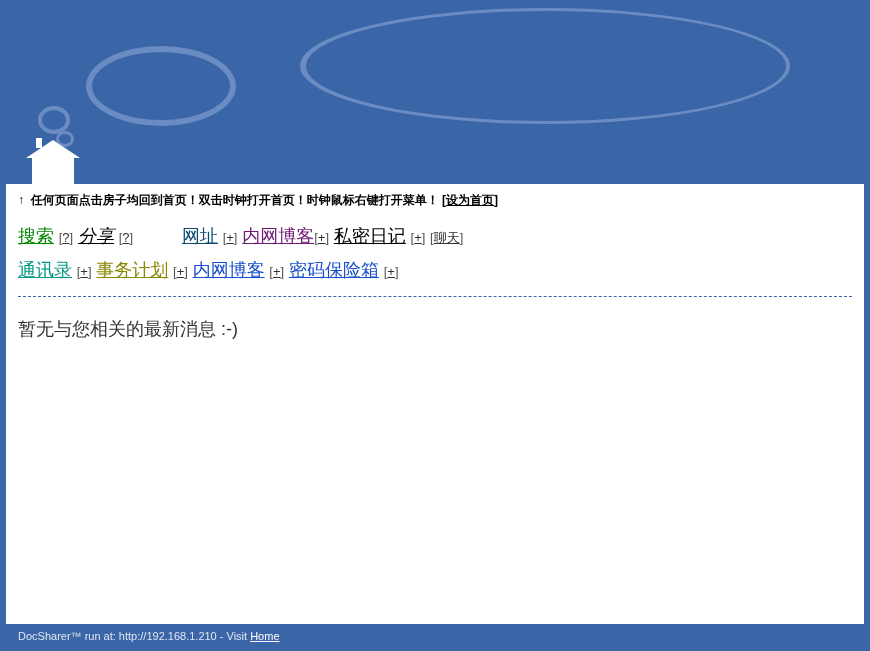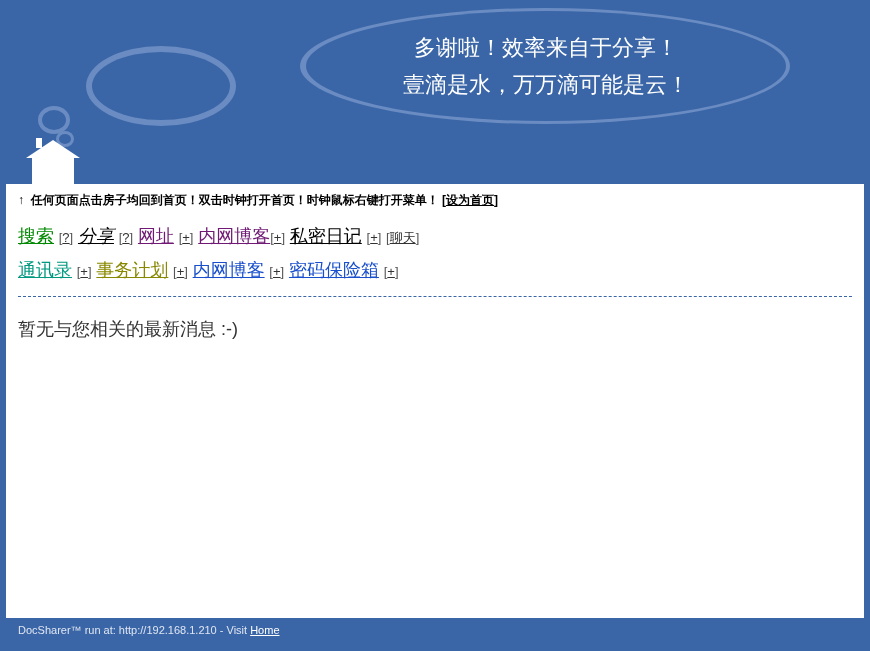--- a/index.html
+++ b/index.html
@@ -105,59 +105,55 @@
     .nav {
       font-size: 17px;
       line-height: 1.9;
       margin-bottom: 8px;
     }
     .nav a.main { text-decoration: underline; font-size: 18px; }
     .nav .aux { font-size: 13px; color: #555; }
     .nav .aux a { color: #333; text-decoration: underline; }
     .c-green { color: #008800; }
     .c-red { color: #000000; font-style: italic; }
-    .c-blue { color: #701a75; }
+    .c-blue { color: #0c4a6e; margin-left: 44px; }
     .c-orange { color: #701a75; }
     .c-purple { color: #000000; }
     .c-teal { color: #009980; }
     .c-olive { color: #888800; }
     .c-darkblue { color: #1a4fcc; }
     .hr-dash {
       border: none;
       border-top: 1px dashed #3a66a7;
       margin-bottom: 20px;
     }
     .empty-msg {
       font-size: 18px;
       color: #333;
     }
     .footer {
       position: absolute;
       bottom: 0;
       left: 0;
       right: 0;
-      height: 33px;
+      height: 27px;
       background: #3a66a7;
       color: #e0e6f2;
       font-size: 11px;
       padding: 6px 18px;
       font-family: Verdana, sans-serif;
     }
     .footer a { color: #fff; text-decoration: underline; }
   </style>
 </head>
 <body>
 
 <div class="header">
   <div class="bubble-outline bubble1"></div>
   <div class="slogan-bg"></div>
-  <div class="slogan-text">
-    <div>多谢啦！效率来自于分享！</div>
-    <div>壹滴是水，万万滴可能是云！</div>
-  </div>
   <div class="bubble-outline bubble2"></div>
   <div class="bubble2-inner"></div>
   <div class="bubble-outline bubble3"></div>
   <div class="bubble3-inner"></div>
   <div class="bubble-outline bubble4"></div>
   <div class="bubble4-inner"></div>
   <div class="house">
     <div class="chimney"></div>
     <div class="house-roof"></div>
     <div class="house-body"></div>

